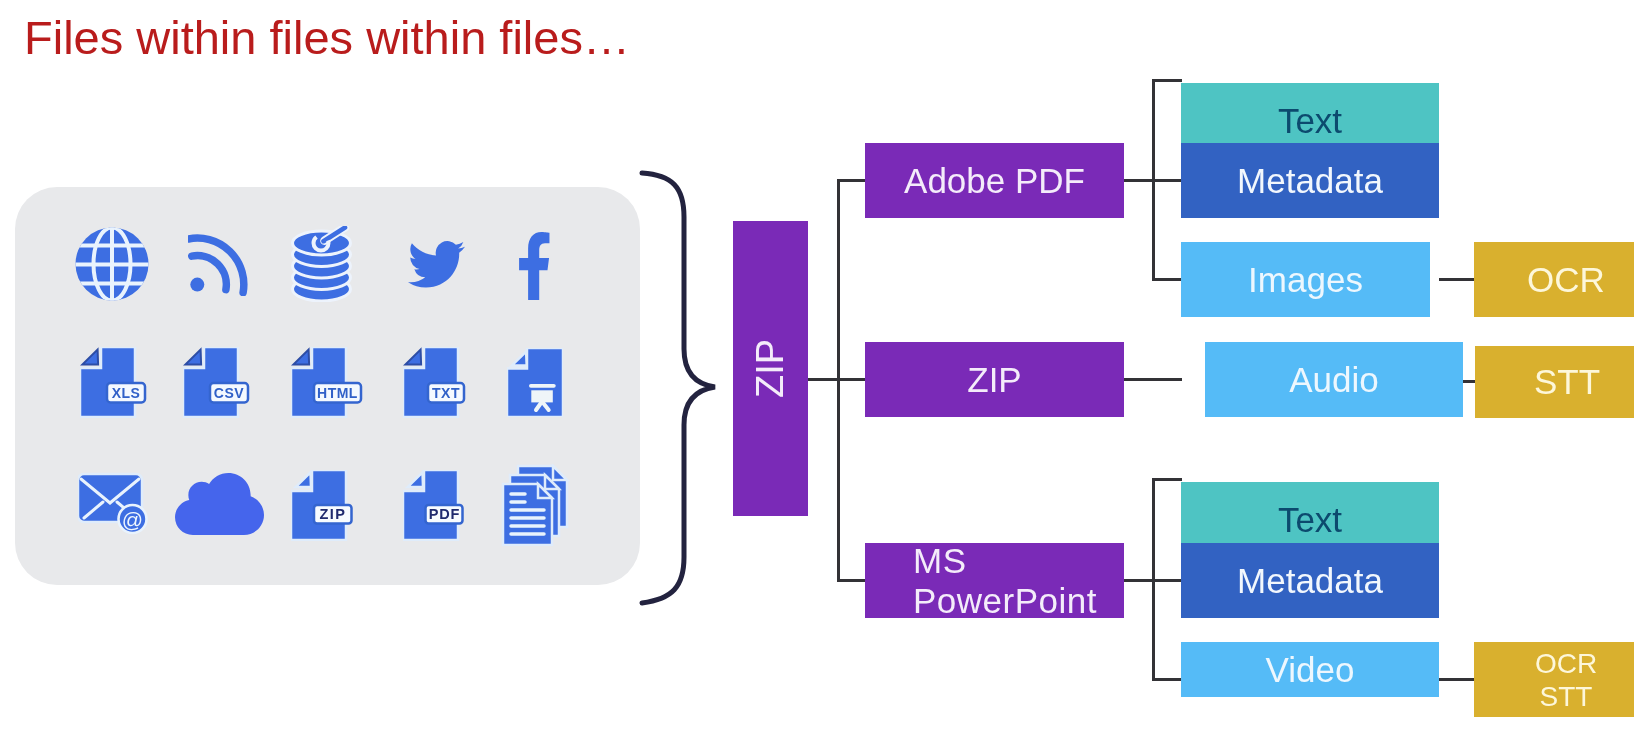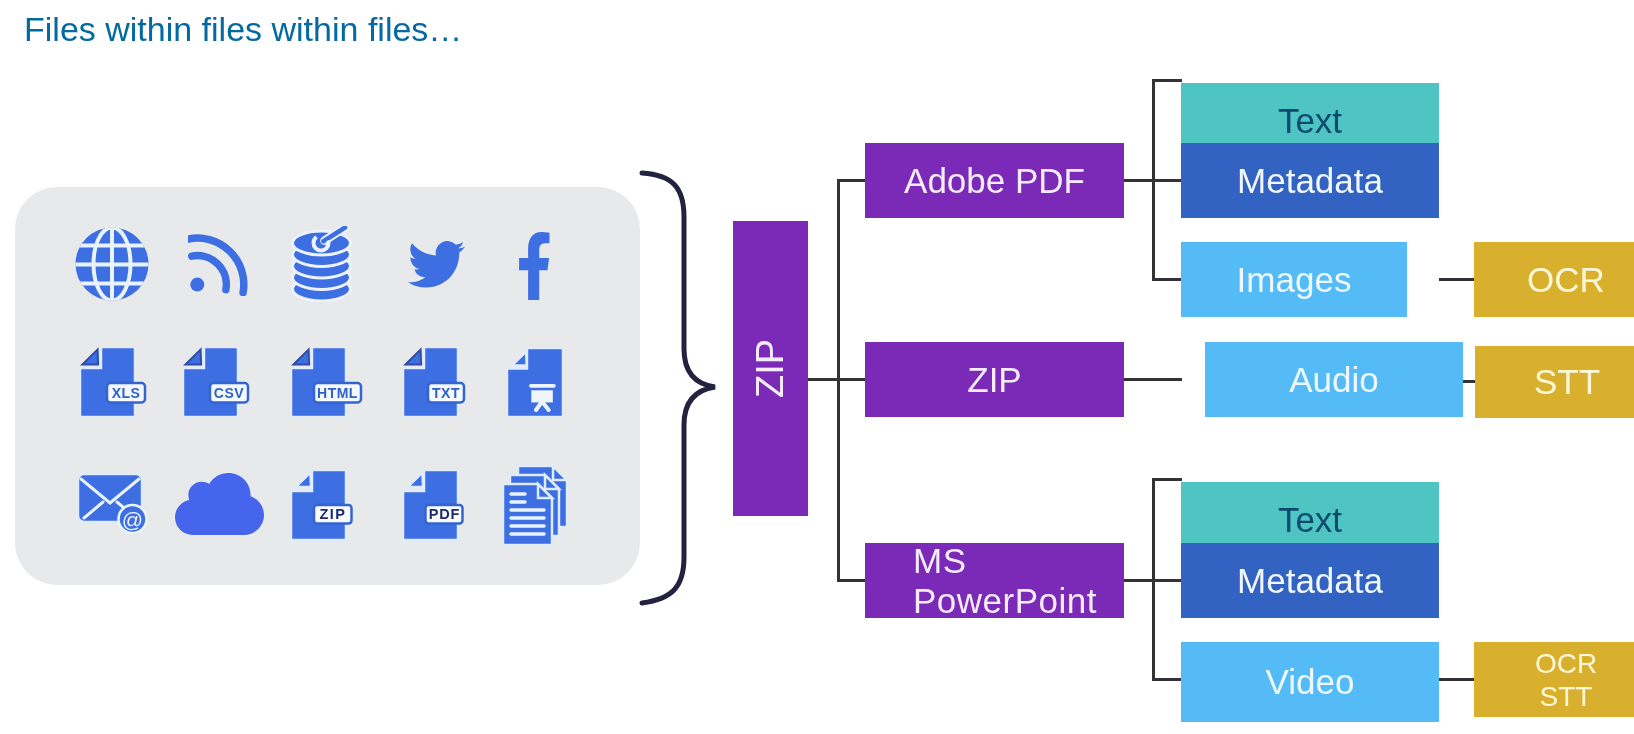--- a/index.html
+++ b/index.html
@@ -9,21 +9,21 @@
   .purple{background:#7a2ab7;color:#f4ecfa;}
   .teal{background:#4ec4c3;color:#0c4a6e;margin-top:40px;}
   .dblue{background:#3262c2;color:#f2f7fd;}
   .lblue{background:#55bbf7;color:#edf7fe;}
   .gold{background:#d9b02e;color:#fdf7da;padding-left:20px;}
   .hl{position:absolute;height:3px;background:#333236;}
   .vl{position:absolute;width:3px;background:#333236;}
 </style>
 </head>
 <body>
-  <div class="abs" style="left:24px;top:10px;font-size:34px;color:#0369a1;">Files within files within files…</div>
+  <div class="abs" style="left:24px;top:10px;font-size:47px;color:#b91c1c;">Files within files within files…</div>
 
   <div class="abs" style="left:15px;top:187px;width:625px;height:398px;background:#e8e9eb;border-radius:42px;"></div>
 
   <svg class="abs" style="left:630px;top:167px;" width="95" height="448" viewBox="0 0 95 448">
     <path d="M 12 6 C 42 8 54 20 54 50 L 54 182 C 54 204 64 217 85 220 C 64 223 54 236 54 258 L 54 390 C 54 420 42 432 12 436" fill="none" stroke="#23233f" stroke-width="5" stroke-linecap="round"></path>
   </svg>
 
   <div class="hl" style="left:808px;top:378px;width:58px;"></div>
   <div class="vl" style="left:837px;top:179px;height:402px;"></div>
   <div class="hl" style="left:837px;top:179px;width:29px;"></div>
@@ -49,25 +49,25 @@
   </div>
 
   <div class="box purple" style="left:865px;top:143px;width:259px;height:75px;">Adobe PDF</div>
   <div class="box purple" style="left:865px;top:342px;width:259px;height:75px;">ZIP</div>
   <div class="box purple" style="left:865px;top:543px;width:259px;height:75px;">
     <span style="letter-spacing:0.5px;margin-left:48px;">MS PowerPoint</span>
   </div>
 
   <div class="box teal" style="left:1181px;top:43px;width:258px;height:75px;">Text</div>
   <div class="box dblue" style="left:1181px;top:143px;width:258px;height:75px;">Metadata</div>
-  <div class="box lblue" style="left:1181px;top:242px;width:226px;height:75px;">Images</div>
+  <div class="box lblue" style="left:1181px;top:242px;width:249px;height:75px;">Images</div>
   <div class="box lblue" style="left:1181px;top:342px;width:258px;height:75px;margin-left:24px;">Audio</div>
   <div class="box teal" style="left:1181px;top:442px;width:258px;height:75px;">Text</div>
   <div class="box dblue" style="left:1181px;top:543px;width:258px;height:75px;">Metadata</div>
-  <div class="box lblue" style="left:1181px;top:642px;width:258px;height:80px;">Video</div>
+  <div class="box lblue" style="left:1181px;top:642px;width:258px;height:55px;">Video</div>
 
   <div class="box gold" style="left:1474px;top:242px;width:144px;height:75px;">OCR</div>
   <div class="box gold" style="left:1475px;top:346px;width:144px;height:72px;">STT</div>
   <div class="box gold" style="left:1474px;top:642px;width:144px;height:75px;font-size:28px;line-height:33px;text-align:center;">OCR<br>STT</div>
 
   <svg class="abs" style="left:75px;top:227px" width="74" height="74" viewBox="0 0 74 74">
     <defs>
       <clipPath id="gc">
         <circle cx="37" cy="37" r="36.5"></circle>
       </clipPath>

